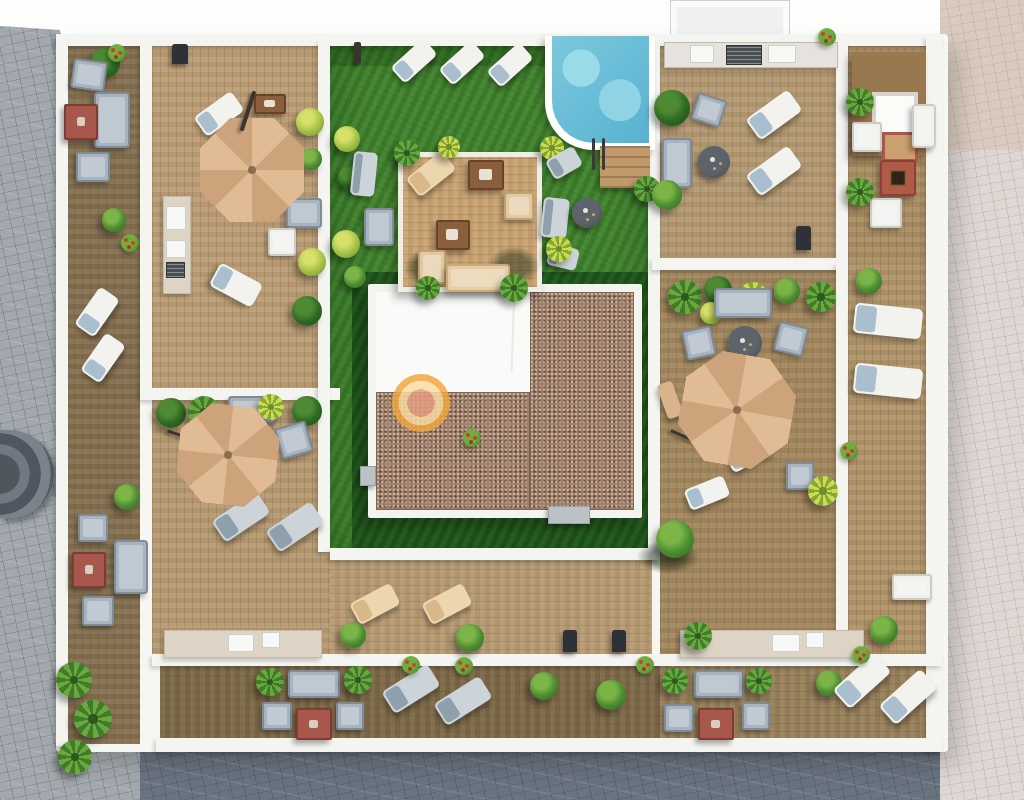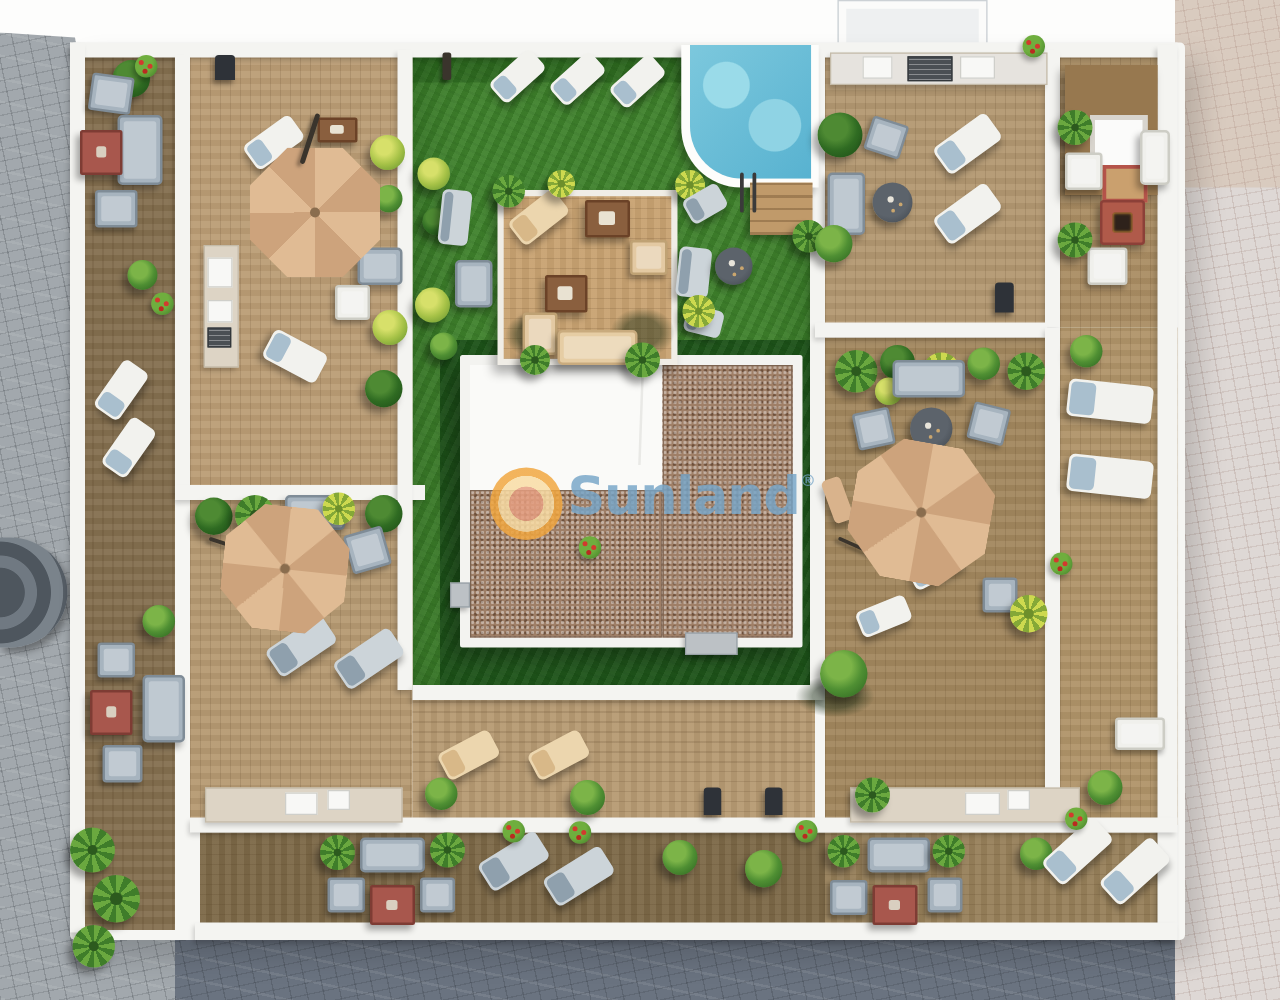--- a/index.html
+++ b/index.html
@@ -302,16 +302,15 @@
   <div class="abs pot" style="left:818px;top:28px;width:18px;height:18px;"></div>
   <div class="abs pot" style="left:463px;top:429px;width:18px;height:18px;"></div>
   <div class="abs pot" style="left:840px;top:442px;width:18px;height:18px;"></div>
   <div class="abs pot" style="left:402px;top:656px;width:18px;height:18px;"></div>
   <div class="abs pot" style="left:455px;top:657px;width:18px;height:18px;"></div>
   <div class="abs pot" style="left:636px;top:656px;width:18px;height:18px;"></div>
   <div class="abs pot" style="left:852px;top:646px;width:18px;height:18px;"></div>
 
   <div class="abs" id="watermark">
     <div class="abs" id="wm-logo"></div>
-    <div class="abs" id="wm-text"><span>Sunland</span><sup id="wm-reg">®</sup></div>
   </div>
 
 </div>
 
 </body></html>

